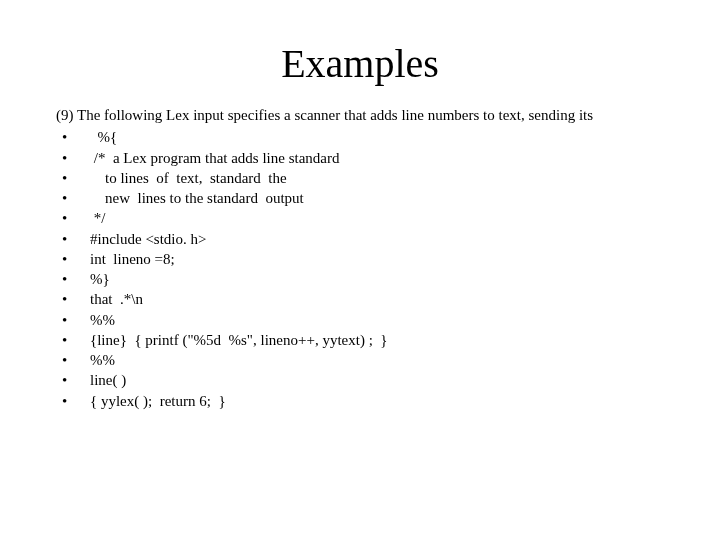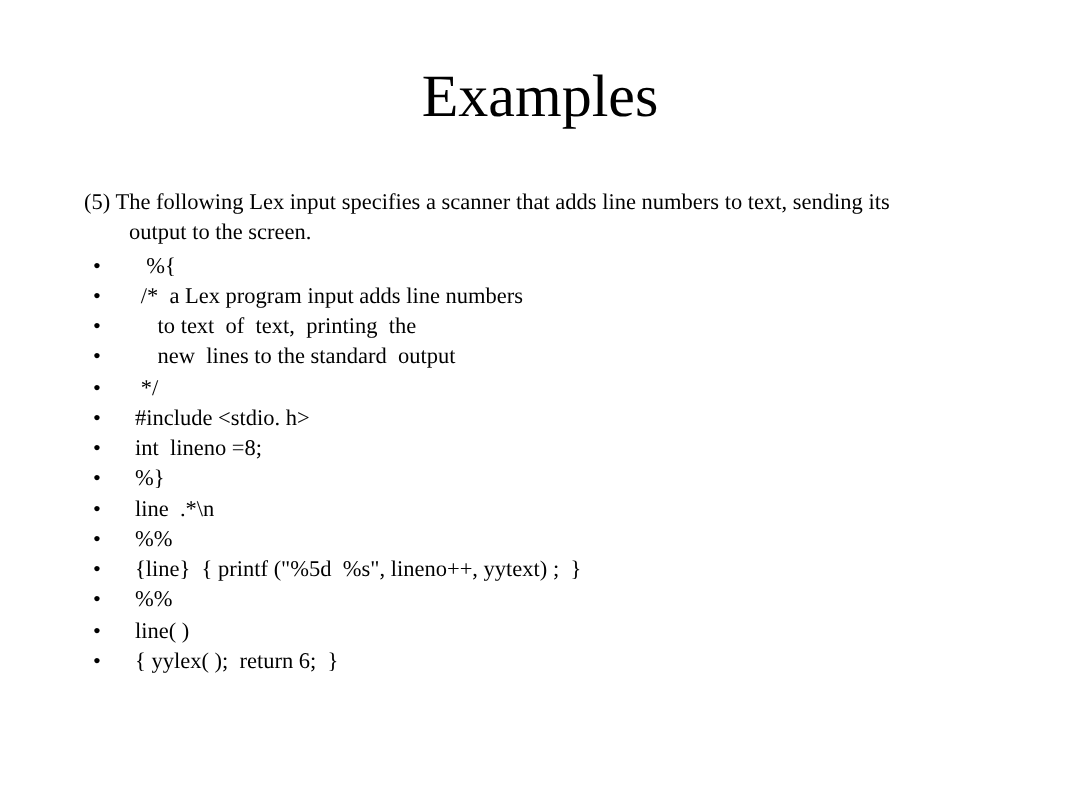--- a/index.html
+++ b/index.html
@@ -13,21 +13,21 @@
     }
     .slide {
       width: 100%;
       height: 100%;
       padding: 34px 54px 0 54px;
     }
     .title {
       text-align: center;
       font-size: 40px;
       font-weight: normal;
-      margin-bottom: 38px;
+      margin-bottom: 18px;
       margin-top: 6px;
     }
     .intro {
       font-size: 15px;
       line-height: 1.35;
       margin-left: 2px;
       display: block;
     }
     .intro-line1 { display: block; }
     .intro-line2 { display: block; padding-left: 30px; }
@@ -51,36 +51,35 @@
       white-space: pre;
     }
   </style>
 </head>
 <body>
 
 <div class="slide">
   <h1 class="title">Examples</h1>
 
   <div class="intro">
-    <span class="intro-line1">(5) The following Lex input specifies a scanner that adds line numbers to text, sending its</span>
-    <span class="intro-line2">output to the screen.</span>
+    <span class="intro-line1">(9) The following Lex input specifies a scanner that adds line numbers to text, sending its</span>
   </div>
 
   <div class="bullets">
     <div class="bullet-row">
       <span class="bullet-mark">•</span>
       <span class="bullet-text">  %{</span>
     </div>
     <div class="bullet-row">
       <span class="bullet-mark">•</span>
-      <span class="bullet-text"> /*  a Lex program input adds line numbers</span>
+      <span class="bullet-text"> /*  a Lex program that adds line standard</span>
     </div>
     <div class="bullet-row">
       <span class="bullet-mark">•</span>
-      <span class="bullet-text">    to text  of  text,  printing  the</span>
+      <span class="bullet-text">    to lines  of  text,  standard  the</span>
     </div>
     <div class="bullet-row">
       <span class="bullet-mark">•</span>
       <span class="bullet-text">    new  lines to the standard  output</span>
     </div>
     <div class="bullet-row">
       <span class="bullet-mark">•</span>
       <span class="bullet-text"> */</span>
     </div>
     <div class="bullet-row">
@@ -90,21 +89,21 @@
     <div class="bullet-row">
       <span class="bullet-mark">•</span>
       <span class="bullet-text">int  lineno =8;</span>
     </div>
     <div class="bullet-row">
       <span class="bullet-mark">•</span>
       <span class="bullet-text">%}</span>
     </div>
     <div class="bullet-row">
       <span class="bullet-mark">•</span>
-      <span class="bullet-text">line  .*\n</span>
+      <span class="bullet-text">that  .*\n</span>
     </div>
     <div class="bullet-row">
       <span class="bullet-mark">•</span>
       <span class="bullet-text">%%</span>
     </div>
     <div class="bullet-row">
       <span class="bullet-mark">•</span>
       <span class="bullet-text">{line}  { printf ("%5d  %s", lineno++, yytext) ;  }</span>
     </div>
     <div class="bullet-row">

